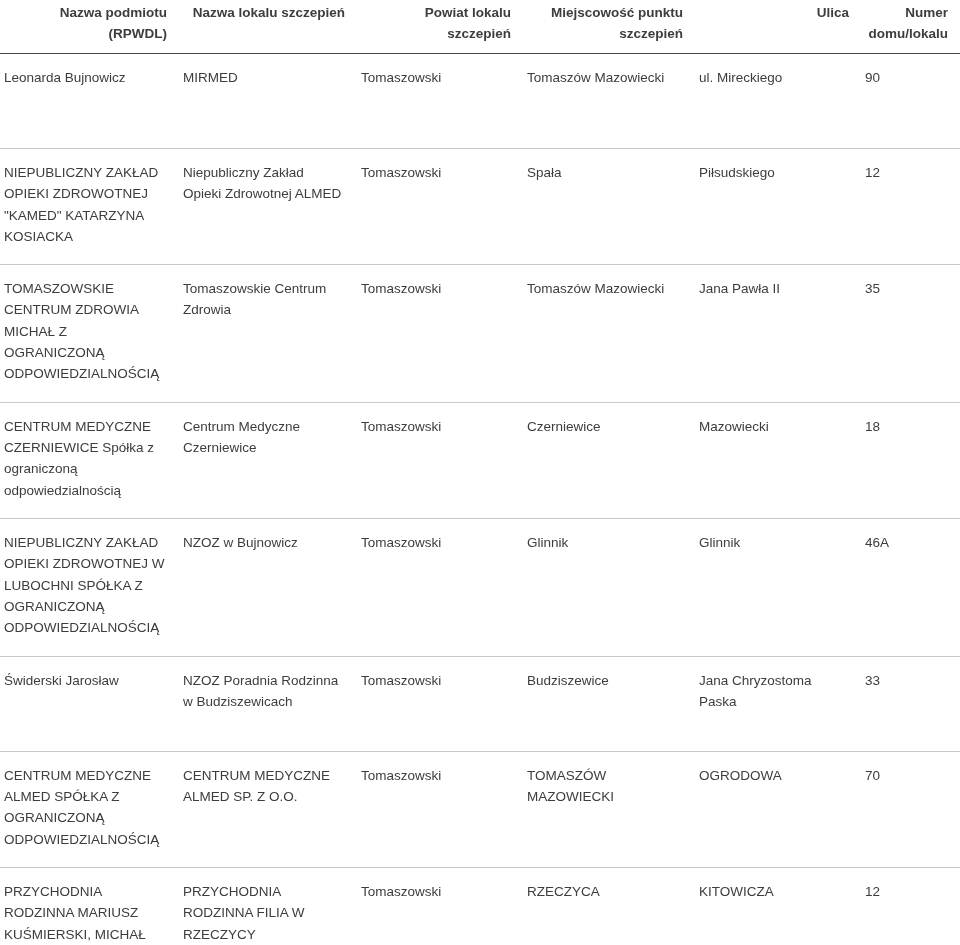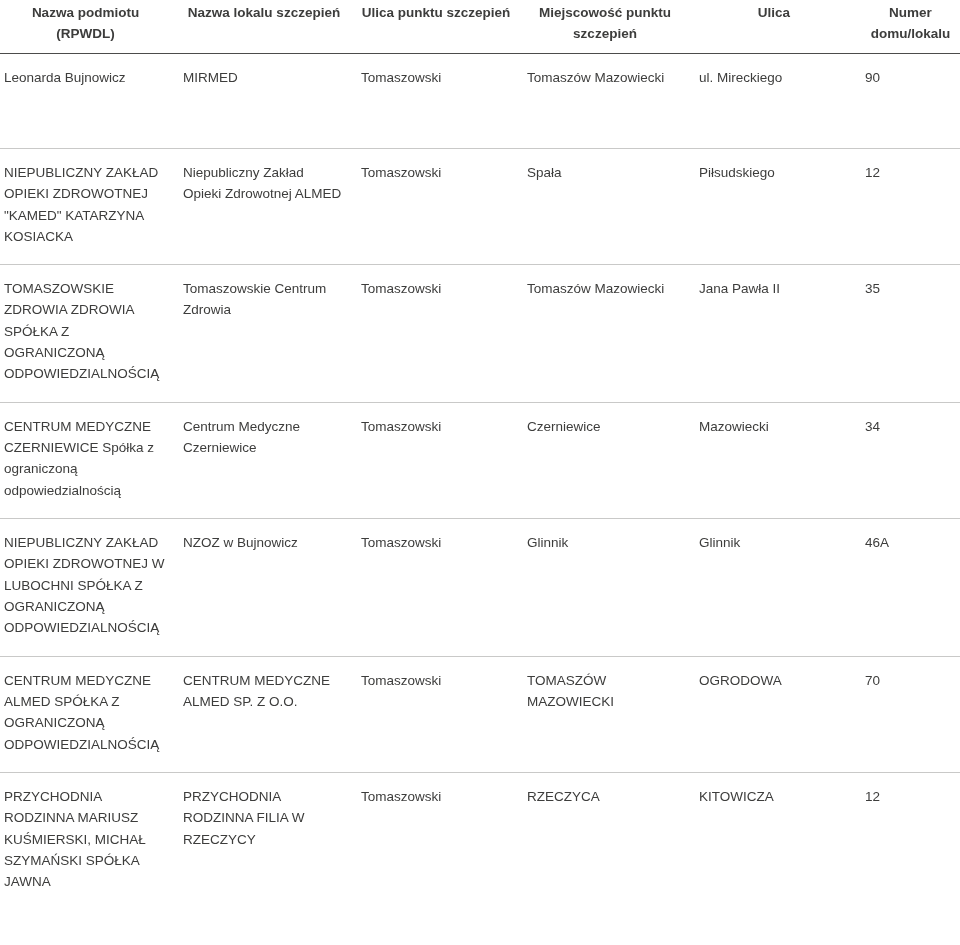--- a/index.html
+++ b/index.html
@@ -16,60 +16,60 @@
     font-family:"Liberation Sans","DejaVu Sans",sans-serif;
     font-size:13.5px;
     -webkit-font-smoothing:antialiased;
   }
   table.points{
     width:960px;
     border-collapse:collapse;
     table-layout:fixed;
   }
   table.points th{
-    text-align:center;
+    text-align:right;
     font-weight:700;
     vertical-align:top;
     padding:3px 16px 8px 0;
     line-height:1.55;
     font-size:13.5px;
     border-bottom:1px solid var(--header-border);
   }
   table.points td{
     vertical-align:top;
     padding:13px 16px 17px 0;
     line-height:1.58;
     height:64px; 
     border-bottom:1px solid var(--row-border);
     word-wrap:break-word;
   }
   table.points th:first-child,
   table.points td:first-child{padding-left:4px;}
   table.points th:last-child,
-  table.points td:last-child{padding-right:4px;}
+  table.points td:last-child{padding-right:12px;}
   table.points tbody tr:last-child td{border-bottom:none;}
   .hl{font-weight:400;}
 </style>
 </head>
 <body>
 
 <table class="points">
   <colgroup>
       <col style="width: 183px;">
       <col style="width: 178px;">
       <col style="width: 166px;">
       <col style="width: 172px;">
       <col style="width: 166px;">
       <col style="width: 95px;">
     </colgroup>
   <thead>
     <tr>
         <th>Nazwa podmiotu (RPWDL)</th>
         <th>Nazwa lokalu szczepień</th>
-        <th>Ulica punktu szczepień</th>
+        <th>Powiat lokalu szczepień</th>
         <th>Miejscowość punktu szczepień</th>
         <th>Ulica</th>
         <th>Numer domu/lokalu</th>
       </tr>
   </thead>
   <tbody>
       <tr>
         <td><span>Leonarda Bujnowicz</span></td>
         <td><span>MIRMED</span></td>
         <td><span class="hl">Tomaszowski</span></td>
@@ -79,42 +79,50 @@
       </tr>
       <tr>
         <td><span>NIEPUBLICZNY ZAKŁAD OPIEKI ZDROWOTNEJ "KAMED" KATARZYNA KOSIACKA</span></td>
         <td><span>Niepubliczny Zakład Opieki Zdrowotnej ALMED</span></td>
         <td><span class="hl">Tomaszowski</span></td>
         <td><span>Spała</span></td>
         <td><span>Piłsudskiego</span></td>
         <td><span>12</span></td>
       </tr>
       <tr>
-        <td><span class="hl">TOMASZOWSKI</span><span>E ZDROWIA ZDROWIA SPÓŁKA Z OGRANICZONĄ ODPOWIEDZIALNOŚCIĄ</span></td>
+        <td><span class="hl">TOMASZOWSKI</span><span>E CENTRUM ZDROWIA MICHAŁ Z OGRANICZONĄ ODPOWIEDZIALNOŚCIĄ</span></td>
         <td><span class="hl">Tomaszowski</span><span>e Centrum Zdrowia</span></td>
         <td><span class="hl">Tomaszowski</span></td>
         <td><span>Tomaszów Mazowiecki</span></td>
         <td><span>Jana Pawła II</span></td>
         <td><span>35</span></td>
       </tr>
       <tr>
         <td><span>CENTRUM MEDYCZNE CZERNIEWICE Spółka z ograniczoną odpowiedzialnością</span></td>
         <td><span>Centrum Medyczne Czerniewice</span></td>
         <td><span class="hl">Tomaszowski</span></td>
         <td><span>Czerniewice</span></td>
         <td><span>Mazowiecki</span></td>
-        <td><span>34</span></td>
+        <td><span>18</span></td>
       </tr>
       <tr>
         <td><span>NIEPUBLICZNY ZAKŁAD OPIEKI ZDROWOTNEJ W LUBOCHNI SPÓŁKA Z OGRANICZONĄ ODPOWIEDZIALNOŚCIĄ</span></td>
         <td><span>NZOZ w Bujnowicz</span></td>
         <td><span class="hl">Tomaszowski</span></td>
         <td><span>Glinnik</span></td>
         <td><span>Glinnik</span></td>
         <td><span>46A</span></td>
+      </tr>
+      <tr>
+        <td><span>Świderski Jarosław</span></td>
+        <td><span>NZOZ Poradnia Rodzinna w Budziszewicach</span></td>
+        <td><span class="hl">Tomaszowski</span></td>
+        <td><span>Budziszewice</span></td>
+        <td><span>Jana Chryzostoma Paska</span></td>
+        <td><span>33</span></td>
       </tr>
       <tr>
         <td><span>CENTRUM MEDYCZNE ALMED SPÓŁKA Z OGRANICZONĄ ODPOWIEDZIALNOŚCIĄ</span></td>
         <td><span>CENTRUM MEDYCZNE ALMED SP. Z O.O.</span></td>
         <td><span class="hl">Tomaszowski</span></td>
         <td><span>TOMASZÓW MAZOWIECKI</span></td>
         <td><span>OGRODOWA</span></td>
         <td><span>70</span></td>
       </tr>
       <tr>

